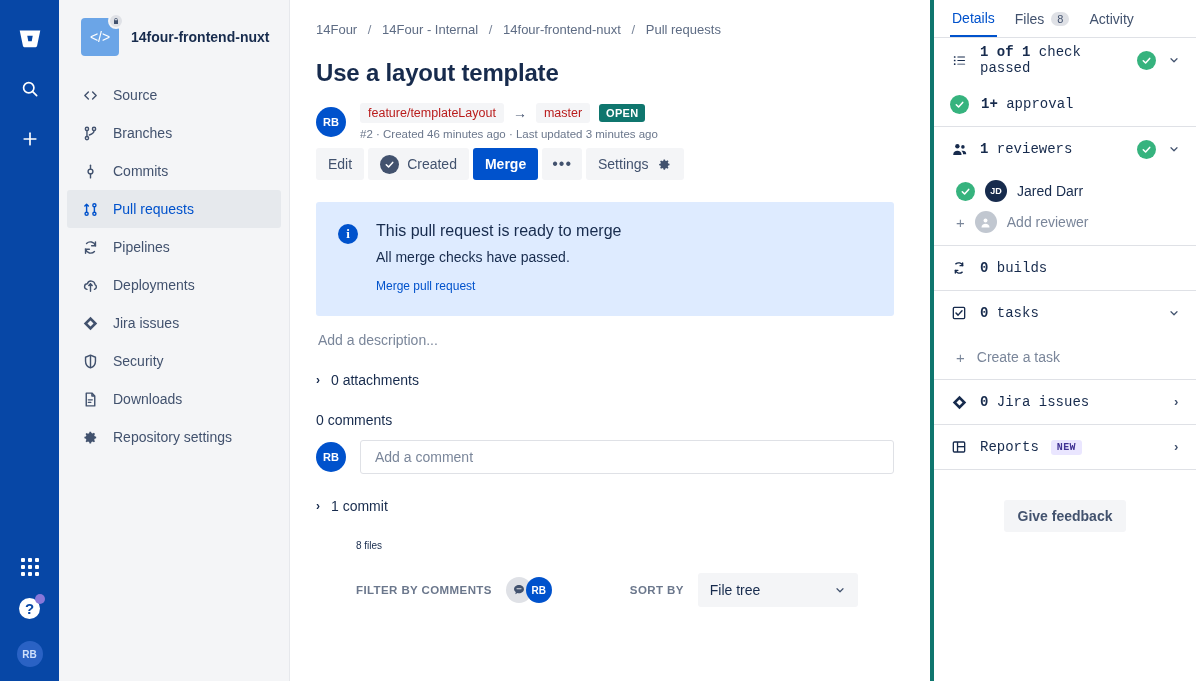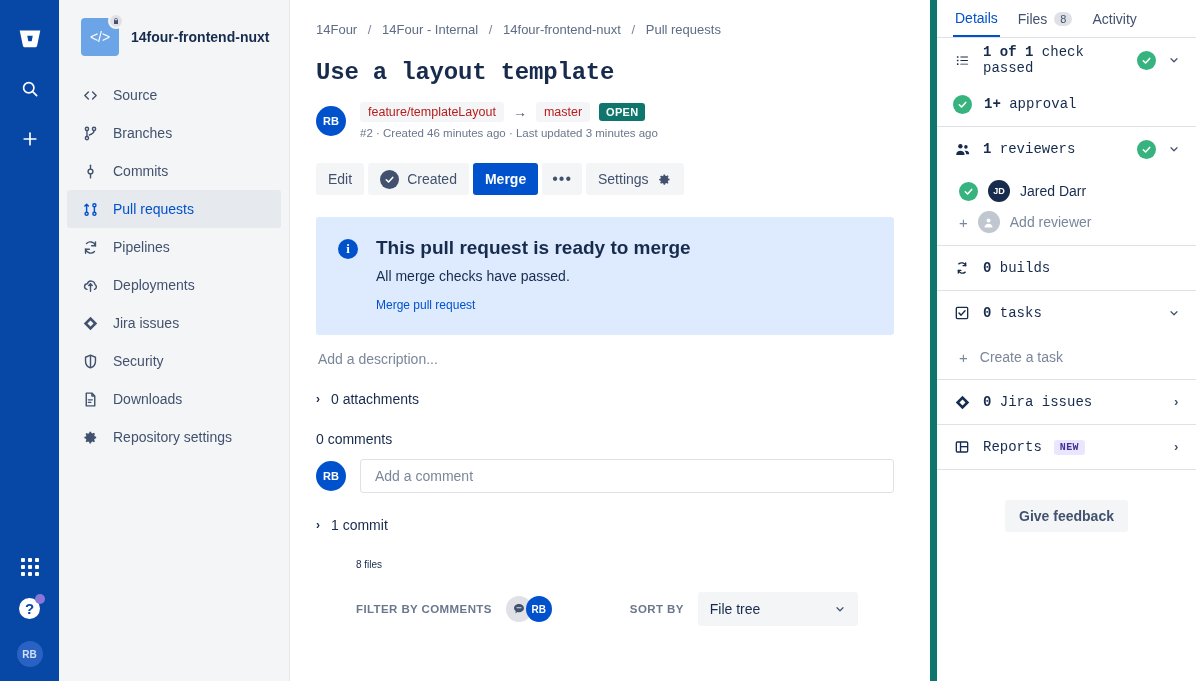--- a/index.html
+++ b/index.html
@@ -76,42 +76,42 @@
   .nav-item .ni { width: 18px; display: flex; justify-content: center; color: #42526E; }
   .nav-item.active { background: #E6E9ED; color: #0052CC; font-weight: 400; }
   .nav-item.active .ni { color: #0052CC; }
 
   
   .main { flex: 1; min-width: 0; padding: 22px 36px 0 26px; overflow: hidden; position: relative; }
   .crumbs { font-size: 13px; color: #5E6C84; margin-bottom: 22px; white-space: nowrap; }
   .crumbs a { color: #5E6C84; text-decoration: none; }
   .crumbs .sep { margin: 0 7px; color: #7A869A; }
 
-  .pr-title { font-size: 24px; font-weight: 600; color: #172B4D; letter-spacing: -.2px; font-family: Liberation Mono, monospace; }
+  .pr-title { font-size: 24px; font-weight: 600; color: #172B4D; letter-spacing: -.2px; }
 
   .meta-row { display: flex; align-items: center; margin-top: 16px; }
   .meta-avatar {
     width: 30px; height: 30px; border-radius: 50%; background: #0052CC;
     color: #fff; font-size: 11px; font-weight: 700; flex: none;
     display: flex; align-items: center; justify-content: center;
   }
   .meta-body { margin-left: 14px; }
   .branches { display: flex; align-items: center; gap: 9px; }
   .chip {
     background: #F4F5F7; color: #b91c1c; font-size: 12.5px;
     padding: 3px 8px; border-radius: 3px;
   }
   .arrow { color: #42526E; font-size: 14px; }
   .badge-open {
     background: #0f766e; color: #fff; font-size: 11px; font-weight: 700;
     letter-spacing: .3px; padding: 3px 7px; border-radius: 3px;
   }
   .submeta { font-size: 11.5px; color: #6B778C; margin-top: 5px; }
 
-  .actions { display: flex; align-items: center; gap: 4px; margin-top: 24px; }
+  .actions { display: flex; align-items: center; gap: 4px; margin-top: 8px; }
   .btn {
     display: flex; align-items: center; gap: 8px; height: 32px; padding: 0 12px;
     background: #F4F5F7; color: #42526E; font-size: 14px;
     border: none; border-radius: 3px; cursor: pointer;
     font-family: "Liberation Sans", sans-serif;
   }
   .btn.primary { background: #0052CC; color: #fff; font-weight: 600; }
   .btn.icon-only { padding: 0 10px; }
   .check-dark {
     width: 19px; height: 19px; border-radius: 50%; background: #42526E;
@@ -121,21 +121,21 @@
 
   .banner {
     margin-top: 22px; background: #DEEBFF; border-radius: 3px;
     padding: 20px 22px 22px 22px; display: flex; gap: 18px;
   }
   .banner-ico {
     width: 20px; height: 20px; border-radius: 50%; background: #0052CC; color: #fff;
     font-size: 13px; font-weight: 700; font-family: "Liberation Serif", serif;
     display: flex; align-items: center; justify-content: center; flex: none; margin-top: 2px;
   }
-  .banner h3 { font-size: 19px; font-weight: 700; color: #172B4D; }
+  .banner h3 { font-size: 16px; font-weight: 400; color: #172B4D; }
   .banner p { font-size: 14px; color: #172B4D; margin-top: 9px; }
   .banner a { display: inline-block; font-size: 12px; color: #0052CC; text-decoration: none; margin-top: 14px; }
 
   .sec-label { font-size: 14px; font-weight: 600; color: #172B4D; margin-top: 30px; }
   .placeholder-text { font-size: 14px; color: #7A869A; margin-top: 16px; padding-left: 2px; }
 
   .expander { display: flex; align-items: center; gap: 11px; margin-top: 24px; font-size: 14px; color: #172B4D; cursor: pointer; }
   .chev-r { color: #172B4D; font-size: 12px; font-weight: 700; display:inline-block; }
 
   .comments-label { font-size: 14px; color: #172B4D; margin-top: 24px; }
@@ -159,21 +159,21 @@
   .f-av.blue { background: #0052CC; margin-left: -6px; }
   .sort-wrap { display: flex; align-items: center; gap: 14px; margin-left: 78px; }
   .select {
     width: 160px; height: 34px; background: #F4F5F7; border-radius: 3px;
     display: flex; align-items: center; justify-content: space-between;
     padding: 0 12px; font-size: 14px; color: #172B4D; cursor: pointer;
   }
 
   
   .right {
-    width: 266px; flex: none; border-left: 7px solid #0f766e;
+    width: 266px; flex: none; border-left: 4px solid #0f766e;
     background: #fff; display: flex; flex-direction: column;
   }
   .tabs { display: flex; gap: 16px; padding: 8px 16px 0 16px; border-bottom: 1px solid #DFE1E6; }
   .tab {
     font-size: 14px; color: #42526E; padding: 2px 2px 9px 2px;
     display: flex; align-items: center; gap: 7px; cursor: pointer;
   }
   .tab.active { color: #0052CC; font-weight: 500; border-bottom: 2px solid #0052CC; }
   .tab-badge { background: #DFE1E6; color: #42526E; font-size: 11px; border-radius: 9px; padding: 1px 6px; }
 

